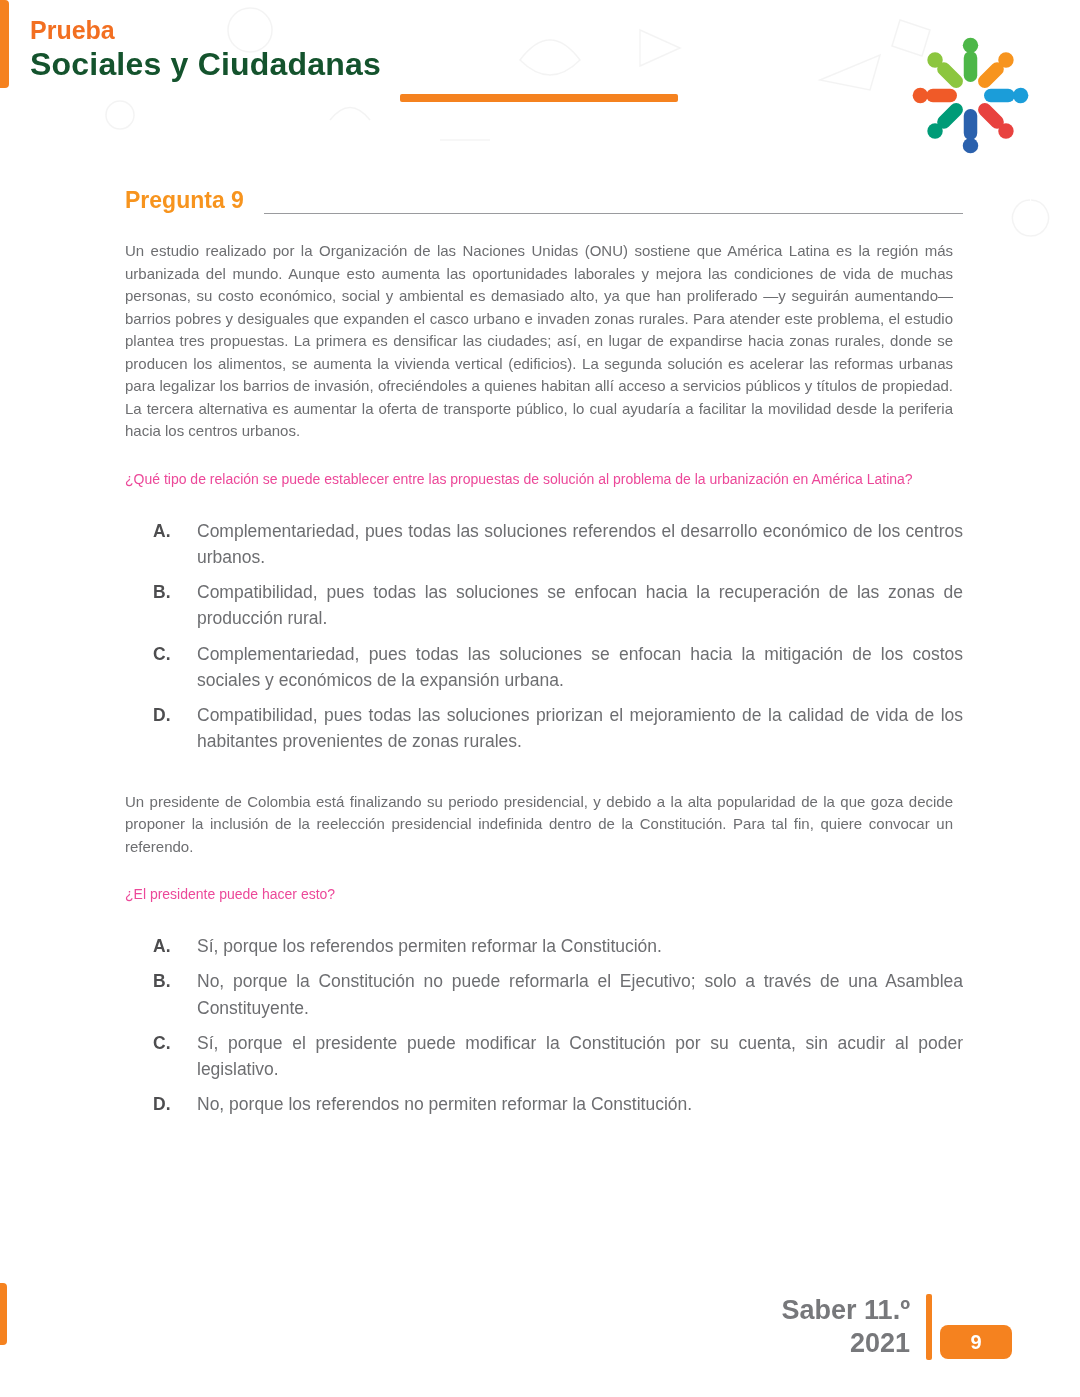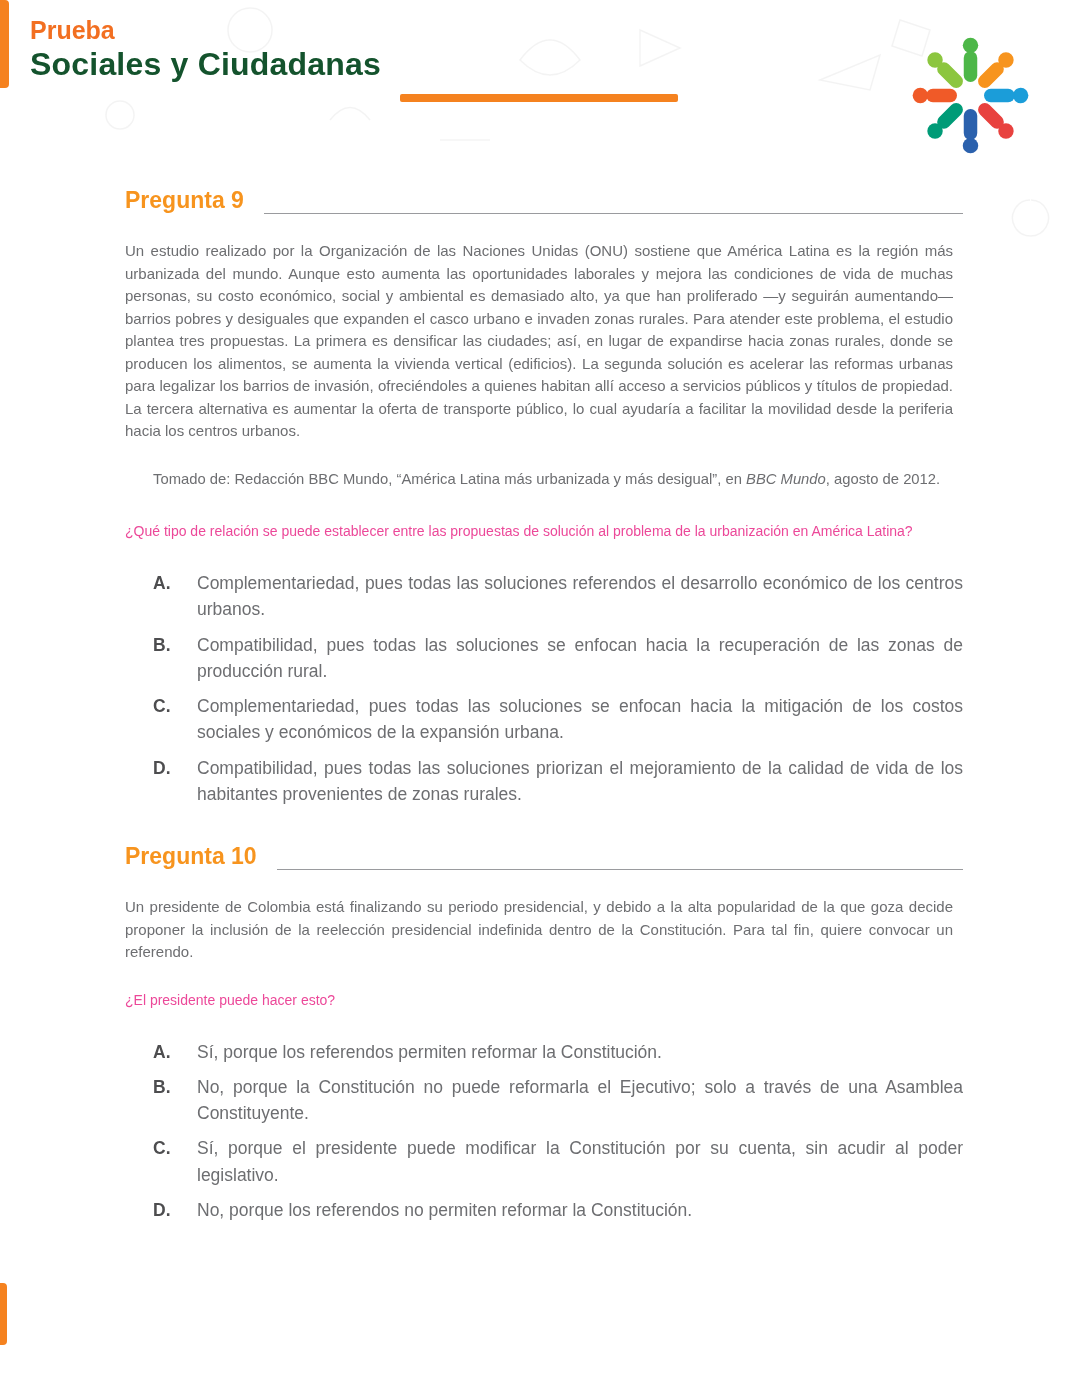--- a/index.html
+++ b/index.html
@@ -142,21 +142,20 @@
   <main>
 
     <section class="section-1">
       <div class="q-heading">
         <span class="q-label">Pregunta 9</span>
         <span class="q-rule"></span>
       </div>
 
       <p class="body-text">Un estudio realizado por la Organización de las Naciones Unidas (ONU) sostiene que América Latina es la región más urbanizada del mundo. Aunque esto aumenta las oportunidades laborales y mejora las condiciones de vida de muchas personas, su costo económico, social y ambiental es demasiado alto, ya que han proliferado —y seguirán aumentando— barrios pobres y desiguales que expanden el casco urbano e invaden zonas rurales. Para atender este problema, el estudio plantea tres propuestas. La primera es densificar las ciudades; así, en lugar de expandirse hacia zonas rurales, donde se producen los alimentos, se aumenta la vivienda vertical (edificios). La segunda solución es acelerar las reformas urbanas para legalizar los barrios de invasión, ofreciéndoles a quienes habitan allí acceso a servicios públicos y títulos de propiedad. La tercera alternativa es aumentar la oferta de transporte público, lo cual ayudaría a facilitar la movilidad desde la periferia hacia los centros urbanos.</p>
 
-      <p class="source"><span>Tomado de: Redacción BBC Mundo, “América Latina más urbanizada y más desigual”, en </span><i>BBC Mundo</i><span>, agosto de 2012.</span></p>
 
       <p class="question-text">¿Qué tipo de relación se puede establecer entre las propuestas de solución al problema de la urbanización en América Latina?</p>
 
       <div class="options">
         <div class="option">
           <span class="opt-letter">A.</span>
           <span class="opt-text">Complementariedad, pues todas las soluciones referendos el desarrollo económico de los centros urbanos.</span>
         </div>
         <div class="option">
           <span class="opt-letter">B.</span>
@@ -167,24 +166,20 @@
           <span class="opt-text">Complementariedad, pues todas las soluciones se enfocan hacia la mitigación de los costos sociales y económicos de la expansión urbana.</span>
         </div>
         <div class="option">
           <span class="opt-letter">D.</span>
           <span class="opt-text">Compatibilidad, pues todas las soluciones priorizan el mejoramiento de la calidad de vida de los habitantes provenientes de zonas rurales.</span>
         </div>
       </div>
     </section>
 
     <section class="section-2">
-      <div class="q-heading">
-        <span class="q-label">Pregunta 10</span>
-        <span class="q-rule"></span>
-      </div>
 
       <p class="body-text">Un presidente de Colombia está finalizando su periodo presidencial, y debido a la alta popularidad de la que goza decide proponer la inclusión de la reelección presidencial indefinida dentro de la Constitución. Para tal fin, quiere convocar un referendo.</p>
 
       <p class="question-text">¿El presidente puede hacer esto?</p>
 
       <div class="options">
         <div class="option">
           <span class="opt-letter">A.</span>
           <span class="opt-text">Sí, porque los referendos permiten reformar la Constitución.</span>
         </div>
@@ -198,14 +193,22 @@
         </div>
         <div class="option">
           <span class="opt-letter">D.</span>
           <span class="opt-text">No, porque los referendos no permiten reformar la Constitución.</span>
         </div>
       </div>
     </section>
 
   </main>
 
+  <div class="footer">
+    <div class="brand">
+      <div>Saber 11.º</div>
+      <div>2021</div>
+    </div>
+    <div class="footer-bar"></div>
+    <div class="page-badge">9</div>
+  </div>
 
 </div>
 
 </body></html>

